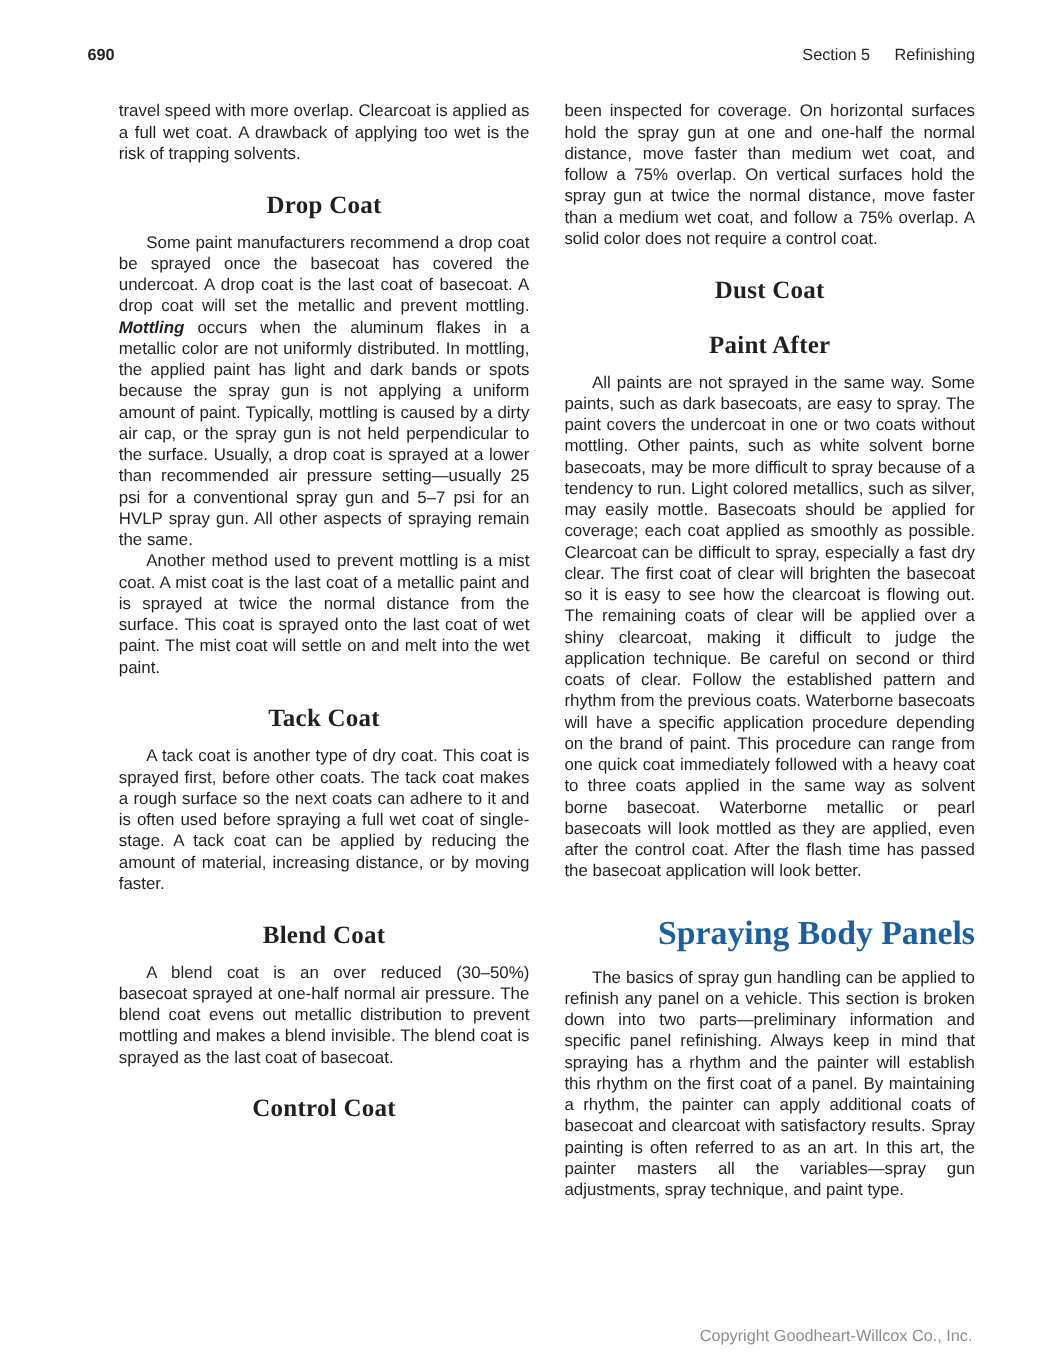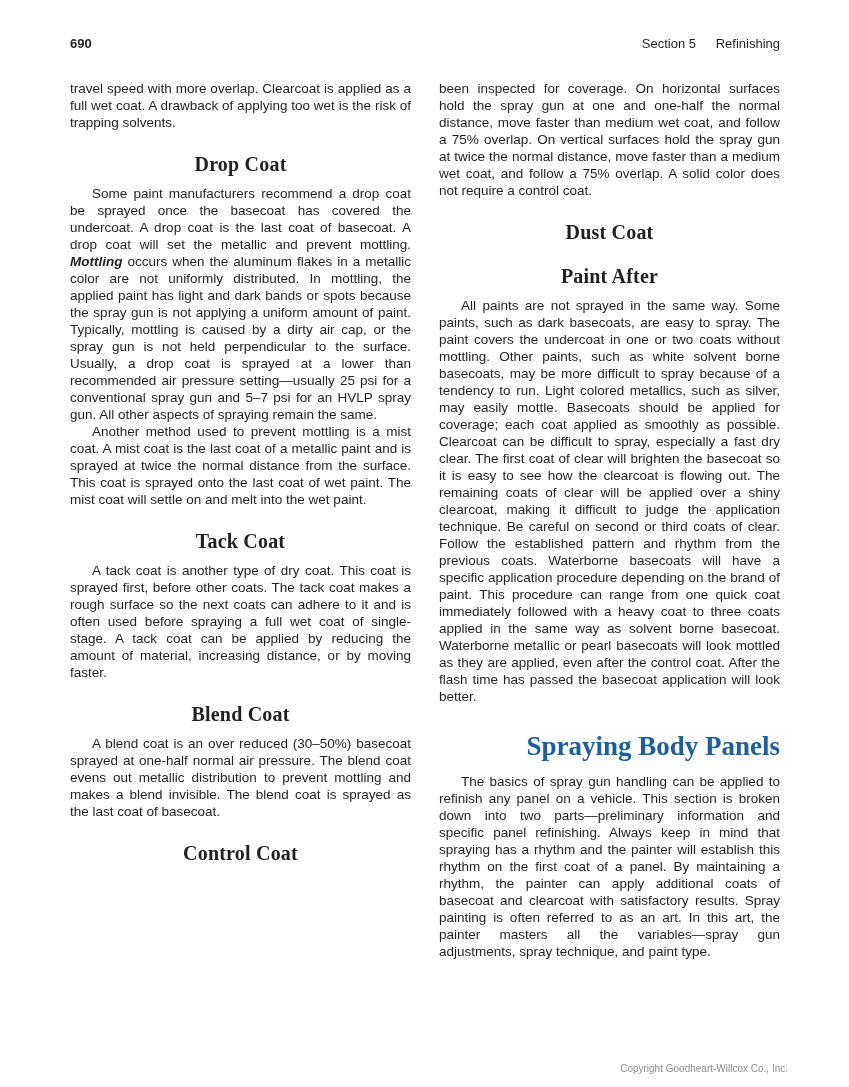--- a/index.html
+++ b/index.html
@@ -28,20 +28,21 @@
   }
   .page-number {
     font-weight: bold;
   }
   .running-head .chapter-label {
     margin-left: 16px;
   }
   .columns {
     display: flex;
     gap: 28px;
+    margin-left: 25px;
   }
   .col {
     width: 342px;
     font-size: 13.5px;
     line-height: 17px;
     text-align: justify;
   }
   .body-text {
     margin: 0;
     text-indent: 22px;
@@ -66,23 +67,23 @@
     text-align: right;
     color: var(--accent, #1c5f9e);
     margin: 26px 0 12px 0;
   }
   .term {
     font-weight: bold;
     font-style: italic;
   }
   .page-footer {
     position: absolute;
-    right: 61px;
+    right: 71px;
     bottom: 12px;
-    font-size: 10px;
+    font-size: 13px;
     line-height: 13px;
     color: #8b8d90;
   }
 </style>
 </head>
 <body>
 
 <div class="page">
 
   <header class="page-header">

